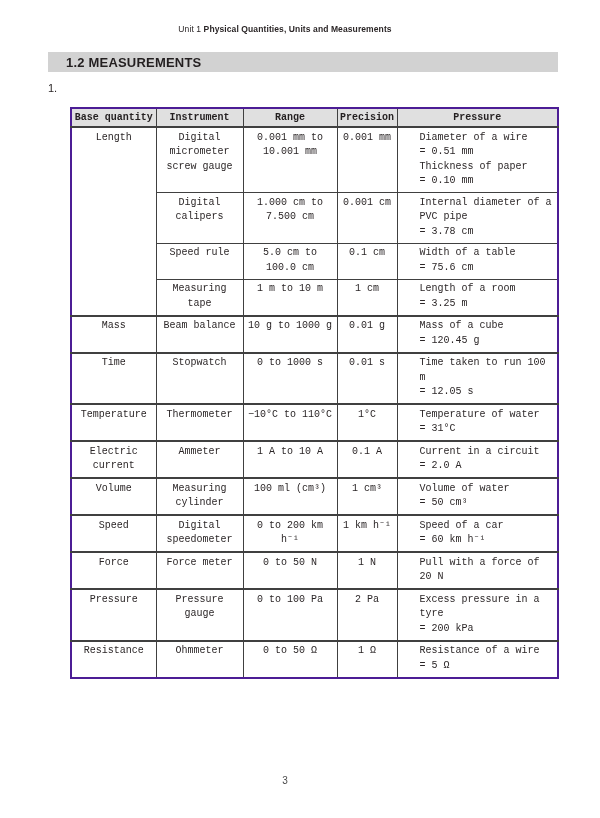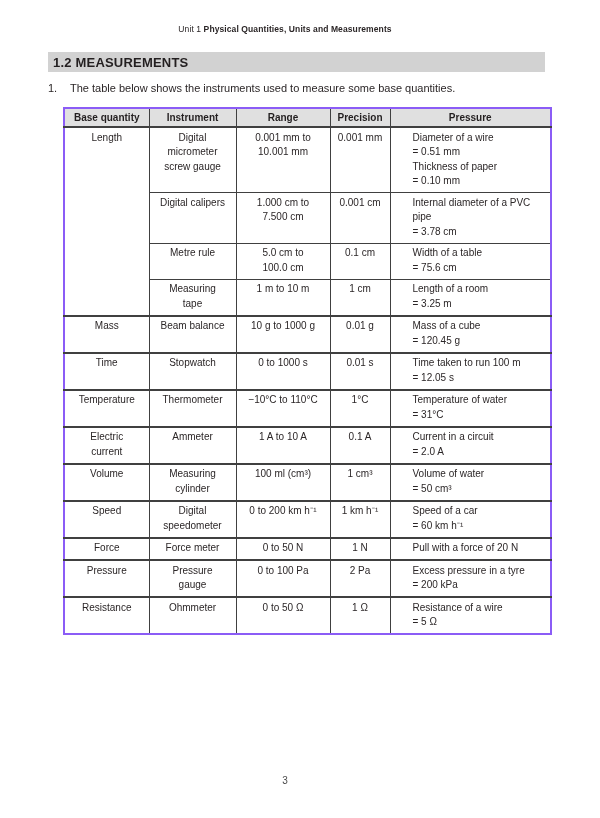--- a/index.html
+++ b/index.html
@@ -29,46 +29,48 @@
   .running-head .bold { font-weight: bold; }
   .section-bar {
     position: absolute;
     top: 52px;
     left: 48px;
     width: 497px;
     height: 20px;
     background: #d2d2d2;
     display: flex;
     align-items: center;
+    padding-left: 13px;
   }
   .section-bar .section-title {
     font-size: 13px;
     font-weight: bold;
     padding-left: 5px;
     letter-spacing: 0.2px;
     color: #231f20;
   }
   .intro-line {
     position: absolute;
     top: 82px;
     left: 48px;
     width: 510px;
     font-size: 11px;
     display: flex;
   }
   .intro-line .num { width: 22px; flex: 0 0 22px; }
   table.measure-table {
     position: absolute;
     top: 107px;
-    left: 63px;
+    left: 70px;
     width: 487px;
     border-collapse: collapse;
-    border: 2px solid #8b5cf6;
+    border: 2px solid #4c1d95;
     table-layout: fixed;
     font-size: 10px;
+    font-family: Liberation Mono, monospace;
   }
   col.c-quantity   { width: 85px; }
   col.c-instrument { width: 87px; }
   col.c-range      { width: 94px; }
   col.c-precision  { width: 60px; }
   col.c-examples   { width: 161px; }
   .measure-table th {
     border: 1px solid #404040;
     border-bottom: 2px solid #404040;
     background: #e0e0e0;
@@ -111,21 +113,20 @@
   <div class="running-head">
     <span>Unit 1 </span><span class="bold">Physical Quantities, Units and Measurements</span>
   </div>
 
   <div class="section-bar">
     <span class="section-title">1.2 MEASUREMENTS</span>
   </div>
 
   <div class="intro-line">
     <span class="num">1.</span>
-    <span>The table below shows the instruments used to measure some base quantities.</span>
   </div>
 
   <table class="measure-table">
     <colgroup>
       <col class="c-quantity">
       <col class="c-instrument">
       <col class="c-range">
       <col class="c-precision">
       <col class="c-examples">
     </colgroup>
@@ -154,21 +155,21 @@
         </tr>
         <tr>
           <td class="col-instrument">Digital calipers</td>
           <td class="col-range">1.000 cm to
 7.500 cm</td>
           <td class="col-precision">0.001 cm</td>
           <td class="col-examples">Internal diameter of a PVC pipe
 = 3.78 cm</td>
         </tr>
         <tr>
-          <td class="col-instrument">Metre rule</td>
+          <td class="col-instrument">Speed rule</td>
           <td class="col-range">5.0 cm to
 100.0 cm</td>
           <td class="col-precision">0.1 cm</td>
           <td class="col-examples">Width of a table
 = 75.6 cm</td>
         </tr>
         <tr>
           <td class="col-instrument">Measuring
 tape</td>
           <td class="col-range">1 m to 10 m</td>

